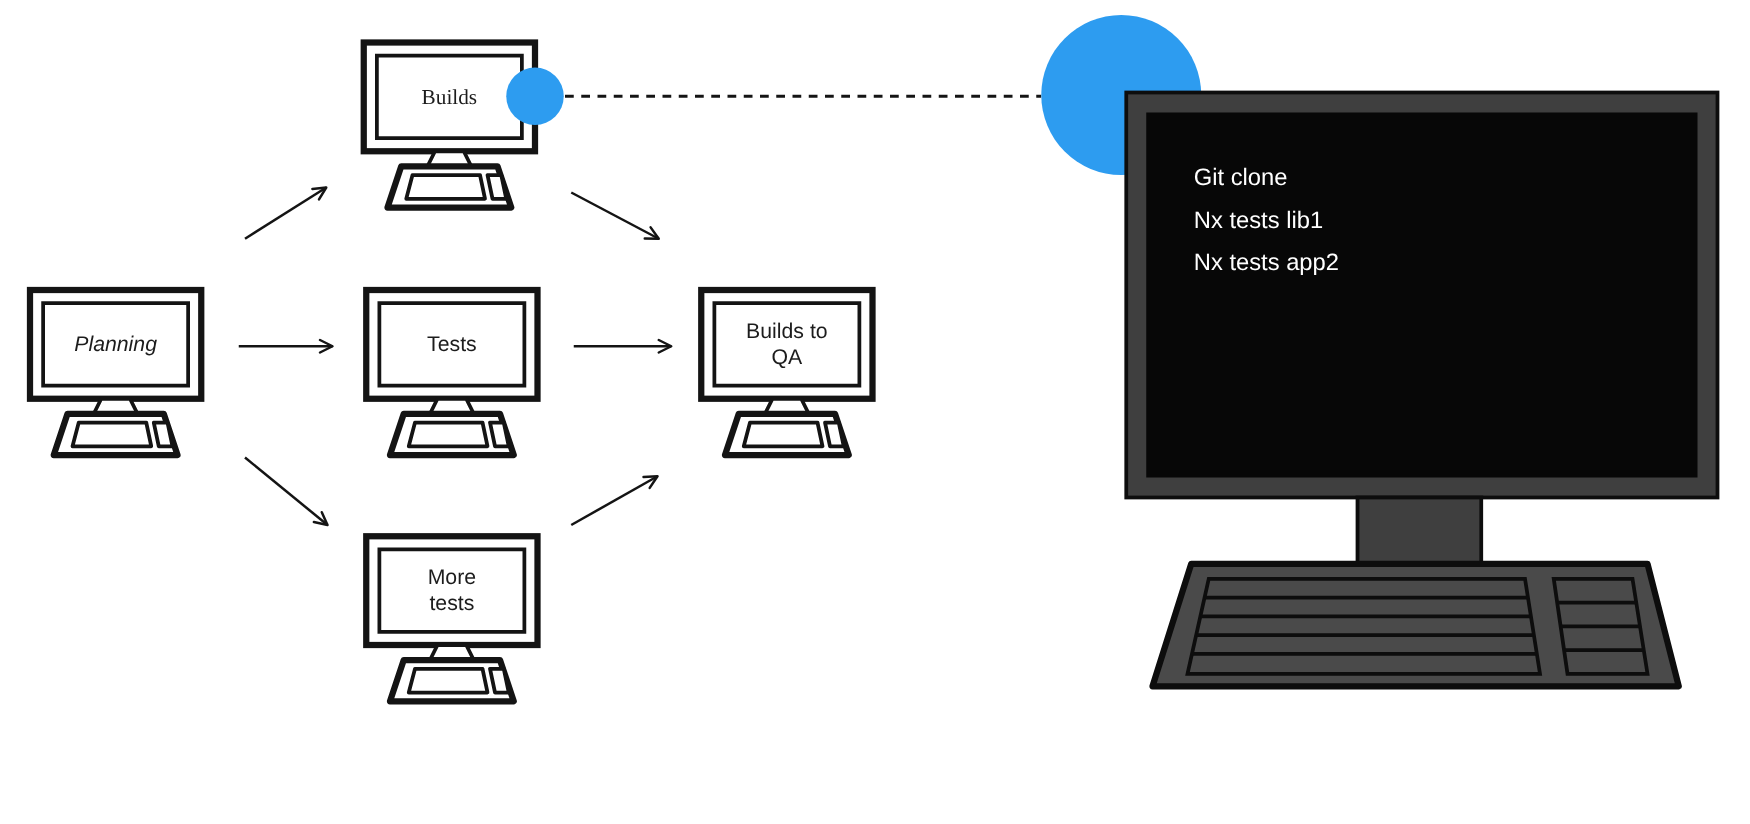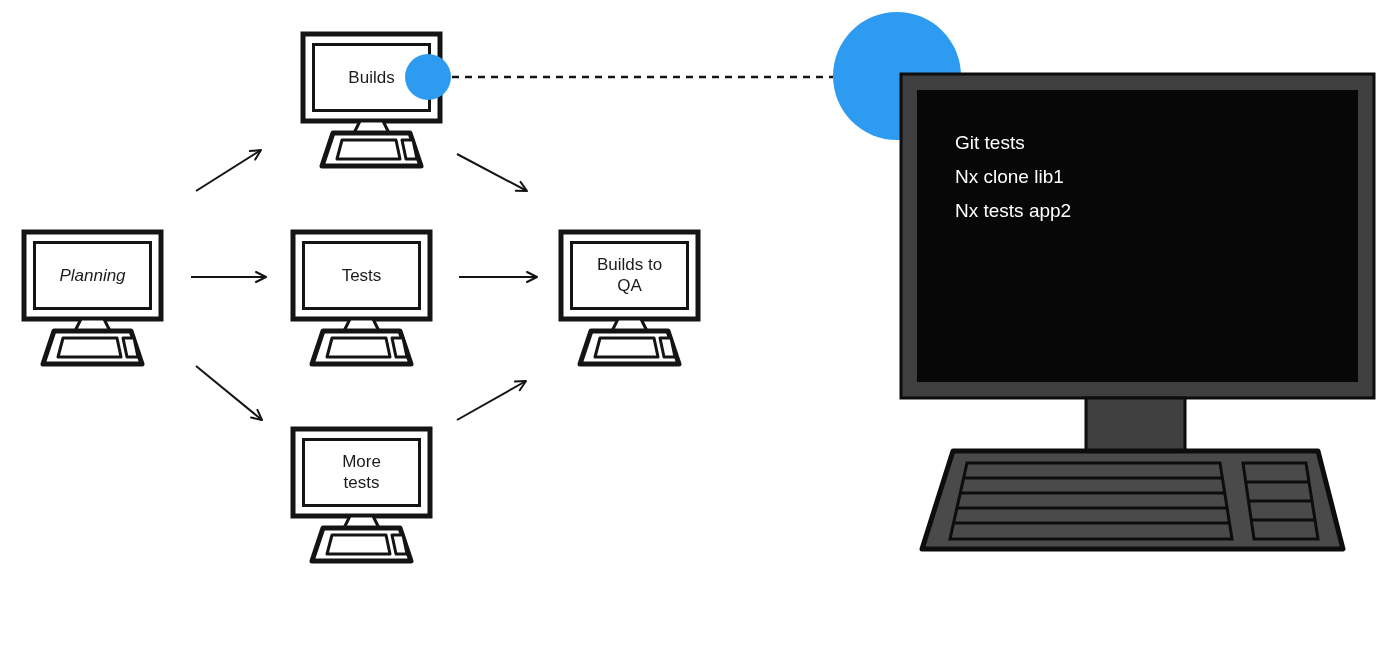--- a/index.html
+++ b/index.html
@@ -14,21 +14,21 @@
   
   .node { position: absolute; width: 145px; height: 142px; z-index: 1; }
   .node svg { position: absolute; left: 0; top: 0; }
   .node .label {
     position: absolute; left: 14px; top: 14px; width: 117px; height: 66px;
     display: flex; align-items: center; justify-content: center;
     text-align: center; font-size: 17px; line-height: 21px; color: #1c1c1c;
     white-space: pre-line;
   }
   .node-planning   { left: 20px;  top: 228px; font-style: italic; }
-  .node-builds     { left: 299px; top: 30px;  }
+  .node-builds     { left: 287px; top: 30px; font-family: Liberation Serif, serif;  }
   .node-tests      { left: 289px; top: 228px; }
   .node-more-tests { left: 289px; top: 425px; }
   .node-upload-qa  { left: 557px; top: 228px; }
 
   
   #overlay {
     position: absolute; left: 0; top: 0; width: 1400px; height: 659px;
     z-index: 2; pointer-events: none;
   }
 
@@ -126,18 +126,18 @@
         <path d="M 953.6 523 L 1229.5 523"></path>
         <path d="M 1243 463 L 1306 463 L 1318 539 L 1254 539 Z"></path>
         <path d="M 1245.8 482 L 1309 482"></path>
         <path d="M 1248.5 501 L 1312 501"></path>
         <path d="M 1251.3 520 L 1315 520"></path>
       </g>
     </g>
   </svg>
 
   <div class="terminal">
-    <div>Git tests</div>
-    <div>Nx clone lib1</div>
+    <div>Git clone</div>
+    <div>Nx tests lib1</div>
     <div>Nx tests app2</div>
   </div>
 
 </div>
 
 </body></html>

